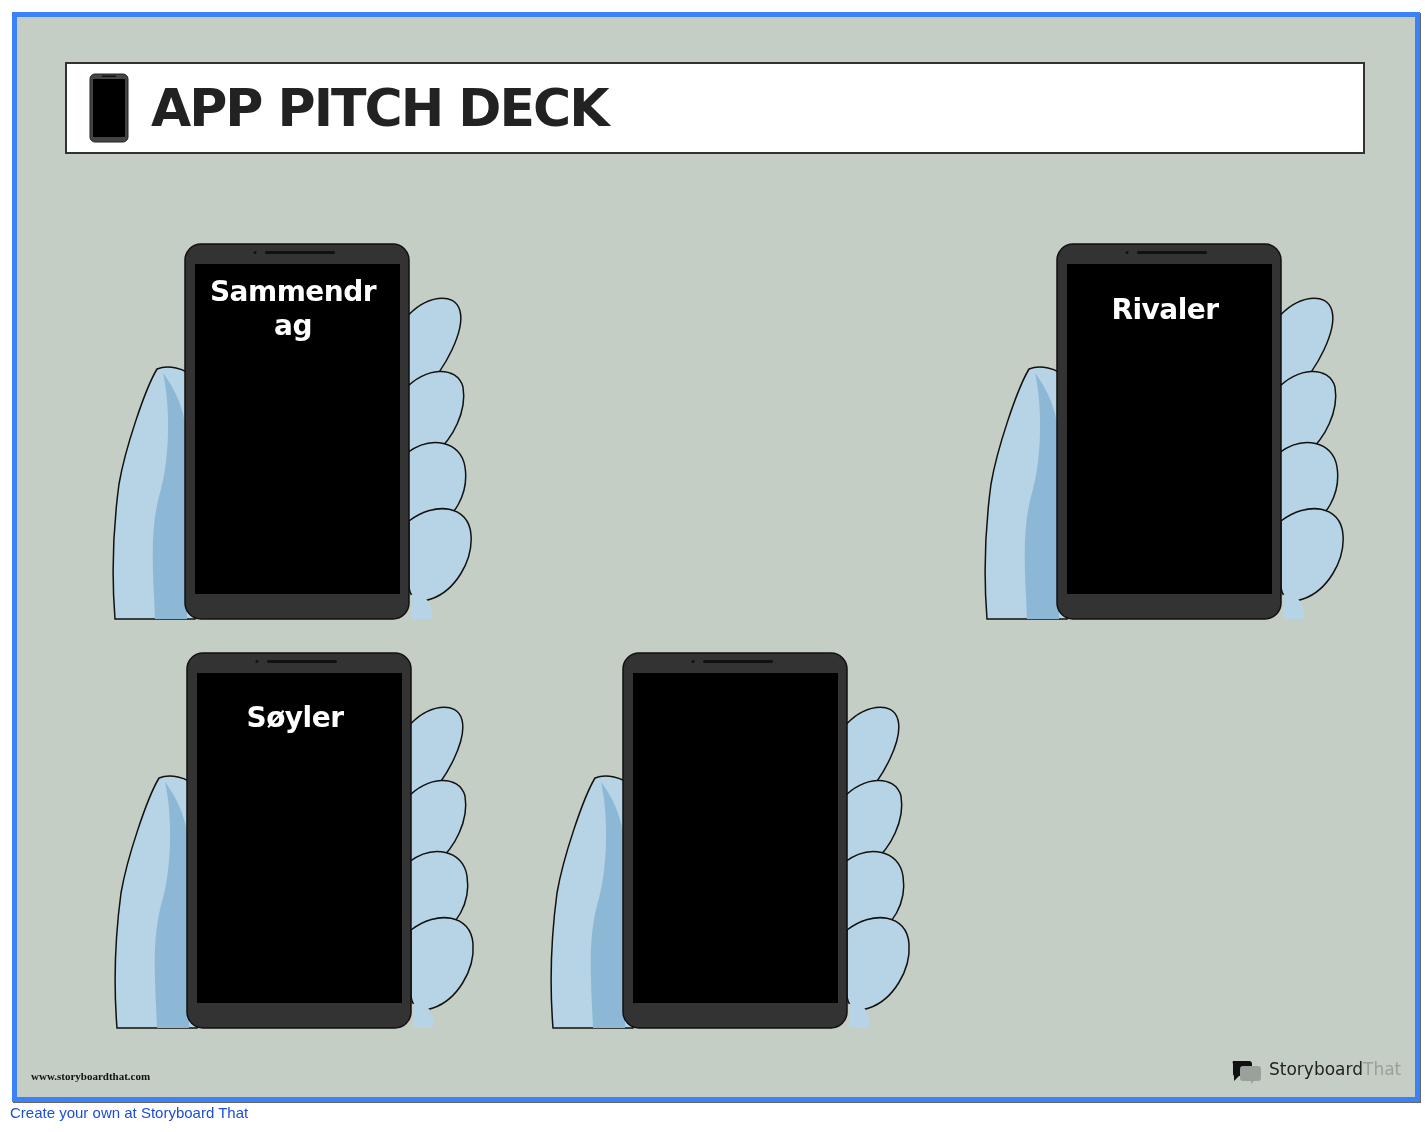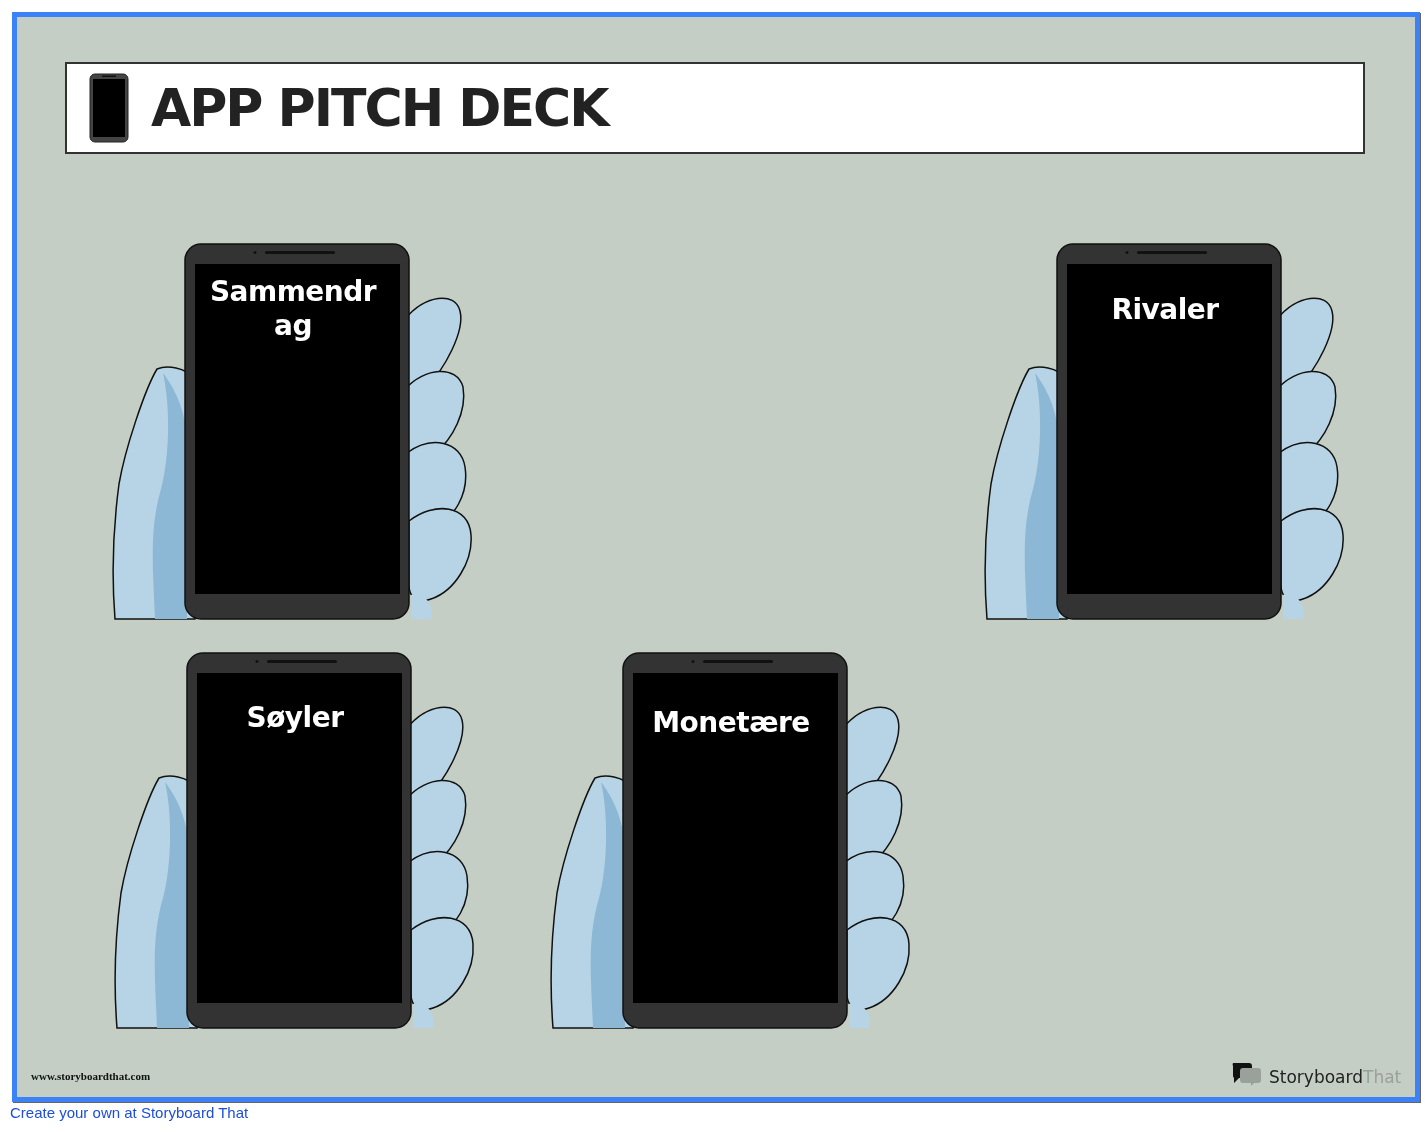--- a/index.html
+++ b/index.html
@@ -5,21 +5,21 @@
   html,body{margin:0;padding:0;background:#ffffff;}
   body{width:1425px;height:1132px;position:relative;overflow:hidden;font-family:"DejaVu Sans",sans-serif;}
   .board{position:absolute;left:12px;top:12px;width:1398px;height:1080px;background:#c4cec5;border:5px solid #3b82f6;box-shadow:1px 1px 0 #666;}
   .title-bar{position:absolute;left:48px;top:45px;width:1296px;height:88px;background:#fff;border:2px solid #333;}
   .title-icon{position:absolute;left:22px;top:9px;width:40px;height:70px;}
   .title-text{position:absolute;left:84px;top:14px;font-family:"DejaVu Sans",sans-serif;font-weight:bold;font-size:52px;letter-spacing:-2px;color:#222;line-height:60px;}
   .cell{position:absolute;width:380px;height:380px;}
   .cell svg{position:absolute;left:0;top:0;}
   .screen-label{position:absolute;left:88px;width:200px;text-align:center;color:#fff;font-family:"DejaVu Sans",sans-serif;font-weight:bold;font-size:28px;line-height:34px;letter-spacing:-0.5px;}
   .footer-url{position:absolute;left:14px;top:1053px;font-family:Liberation Serif, serif;font-weight:bold;font-size:11px;color:#111;}
-  .brand{position:absolute;left:1214px;top:1042px;height:28px;display:flex;align-items:flex-end;}
+  .brand{position:absolute;left:1214px;top:1042px;height:28px;display:flex;align-items:flex-start;}
   .brand-text{font-family:"DejaVu Sans",sans-serif;font-size:17px;color:#222;margin-left:6px;}
   .brand-text .light{color:#9aa09a;}
   .caption{position:absolute;left:10px;top:1104px;font-family:"Liberation Sans",sans-serif;font-size:15px;color:#1d4ed8;}
 </style>
 </head>
 <body>
 
 <svg width="0" height="0" style="position:absolute">
   <defs>
     <g id="phone-hand">
@@ -68,21 +68,20 @@
   <div class="cell" style="left:90px;top:631px;">
     <svg width="380" height="382" viewBox="0 0 380 382">
         <use href="#phone-hand"></use>
       </svg>
     <div class="screen-label" style="top:53px;">Søyler</div>
   </div>
   <div class="cell" style="left:526px;top:631px;">
     <svg width="380" height="382" viewBox="0 0 380 382">
         <use href="#phone-hand"></use>
       </svg>
-    <div class="screen-label" style="top:58px;">Monetære</div>
   </div>
 
   <div class="footer-url">www.storyboardthat.com</div>
 
   <div class="brand">
     <svg width="32" height="26" viewBox="0 0 32 26">
       <path d="M2,2 h16 a3,3 0 0 1 3,3 v9 a3,3 0 0 1 -3,3 h-10 l-5,5 v-5 a3,3 0 0 1 -1,-2 v-10 a3,3 0 0 1 0,-3 z" fill="#111"></path>
       <path d="M12,7 h15 a3,3 0 0 1 3,3 v9 a3,3 0 0 1 -3,3 h-4 l-3,3 v-3 h-8 a3,3 0 0 1 -3,-3 v-9 a3,3 0 0 1 3,-3 z" fill="#9aa09a"></path>
     </svg>
     <span class="brand-text"><span>Storyboard</span><span class="light">That</span></span>

